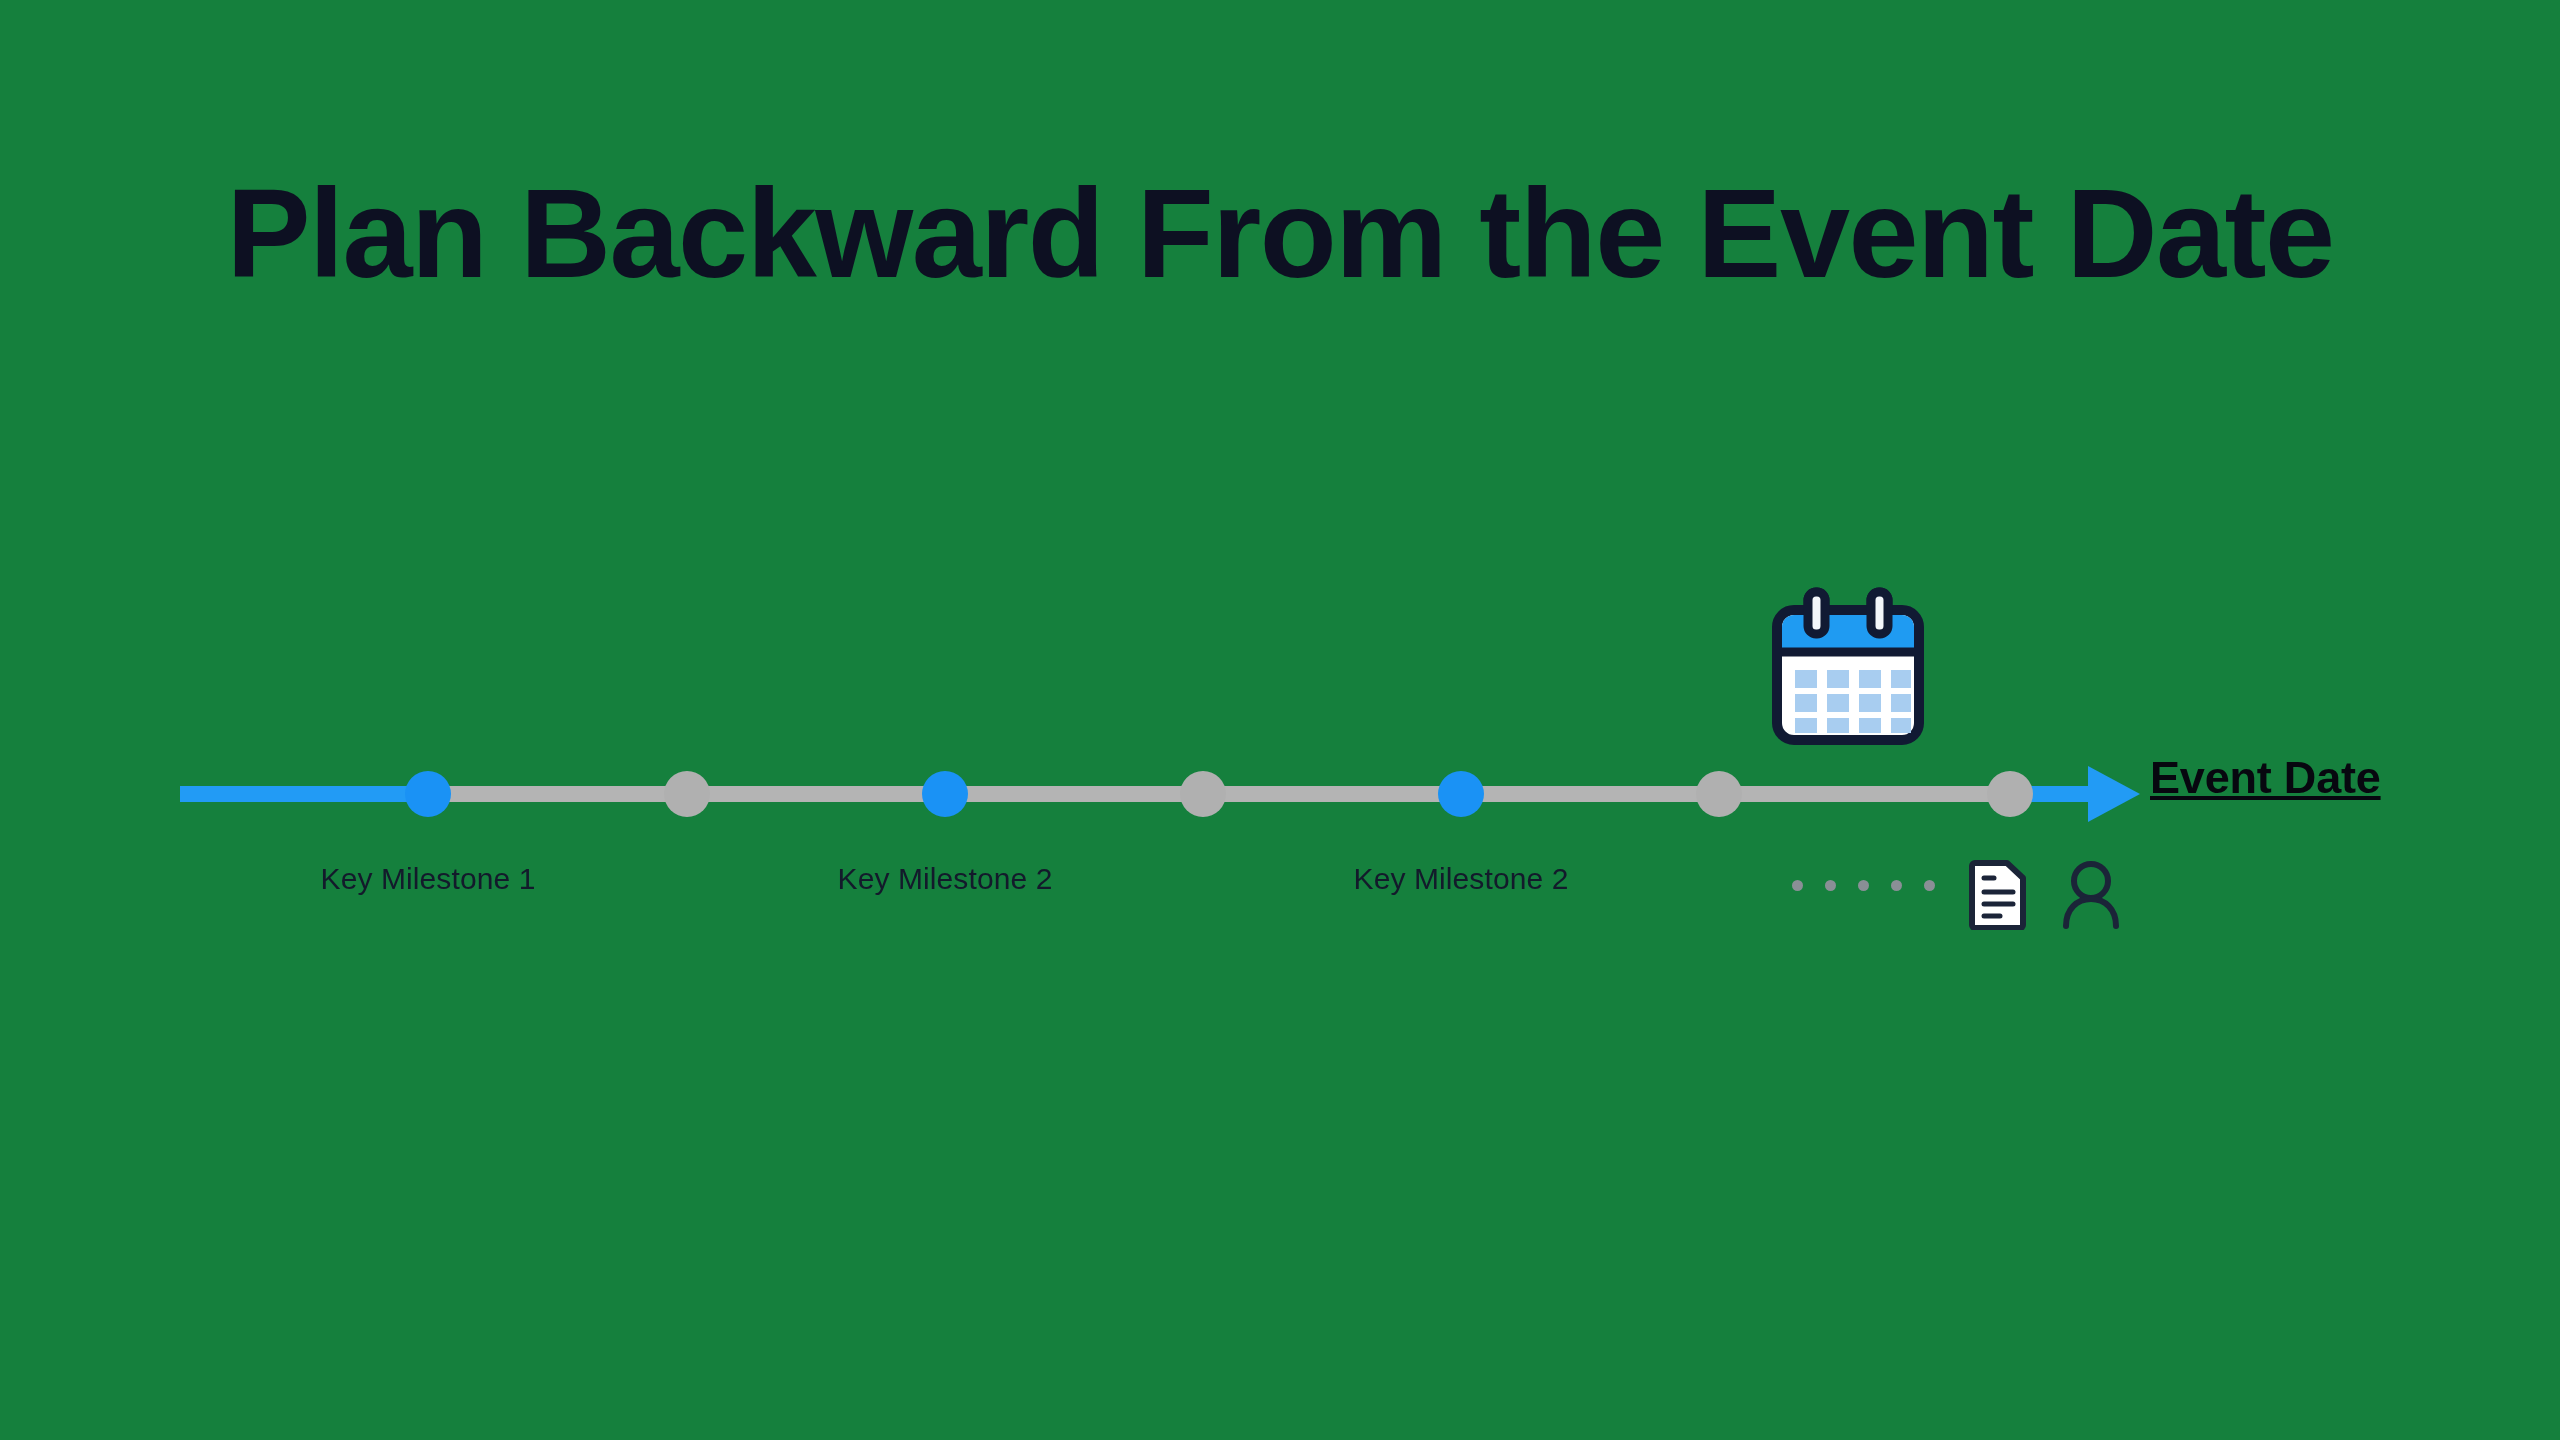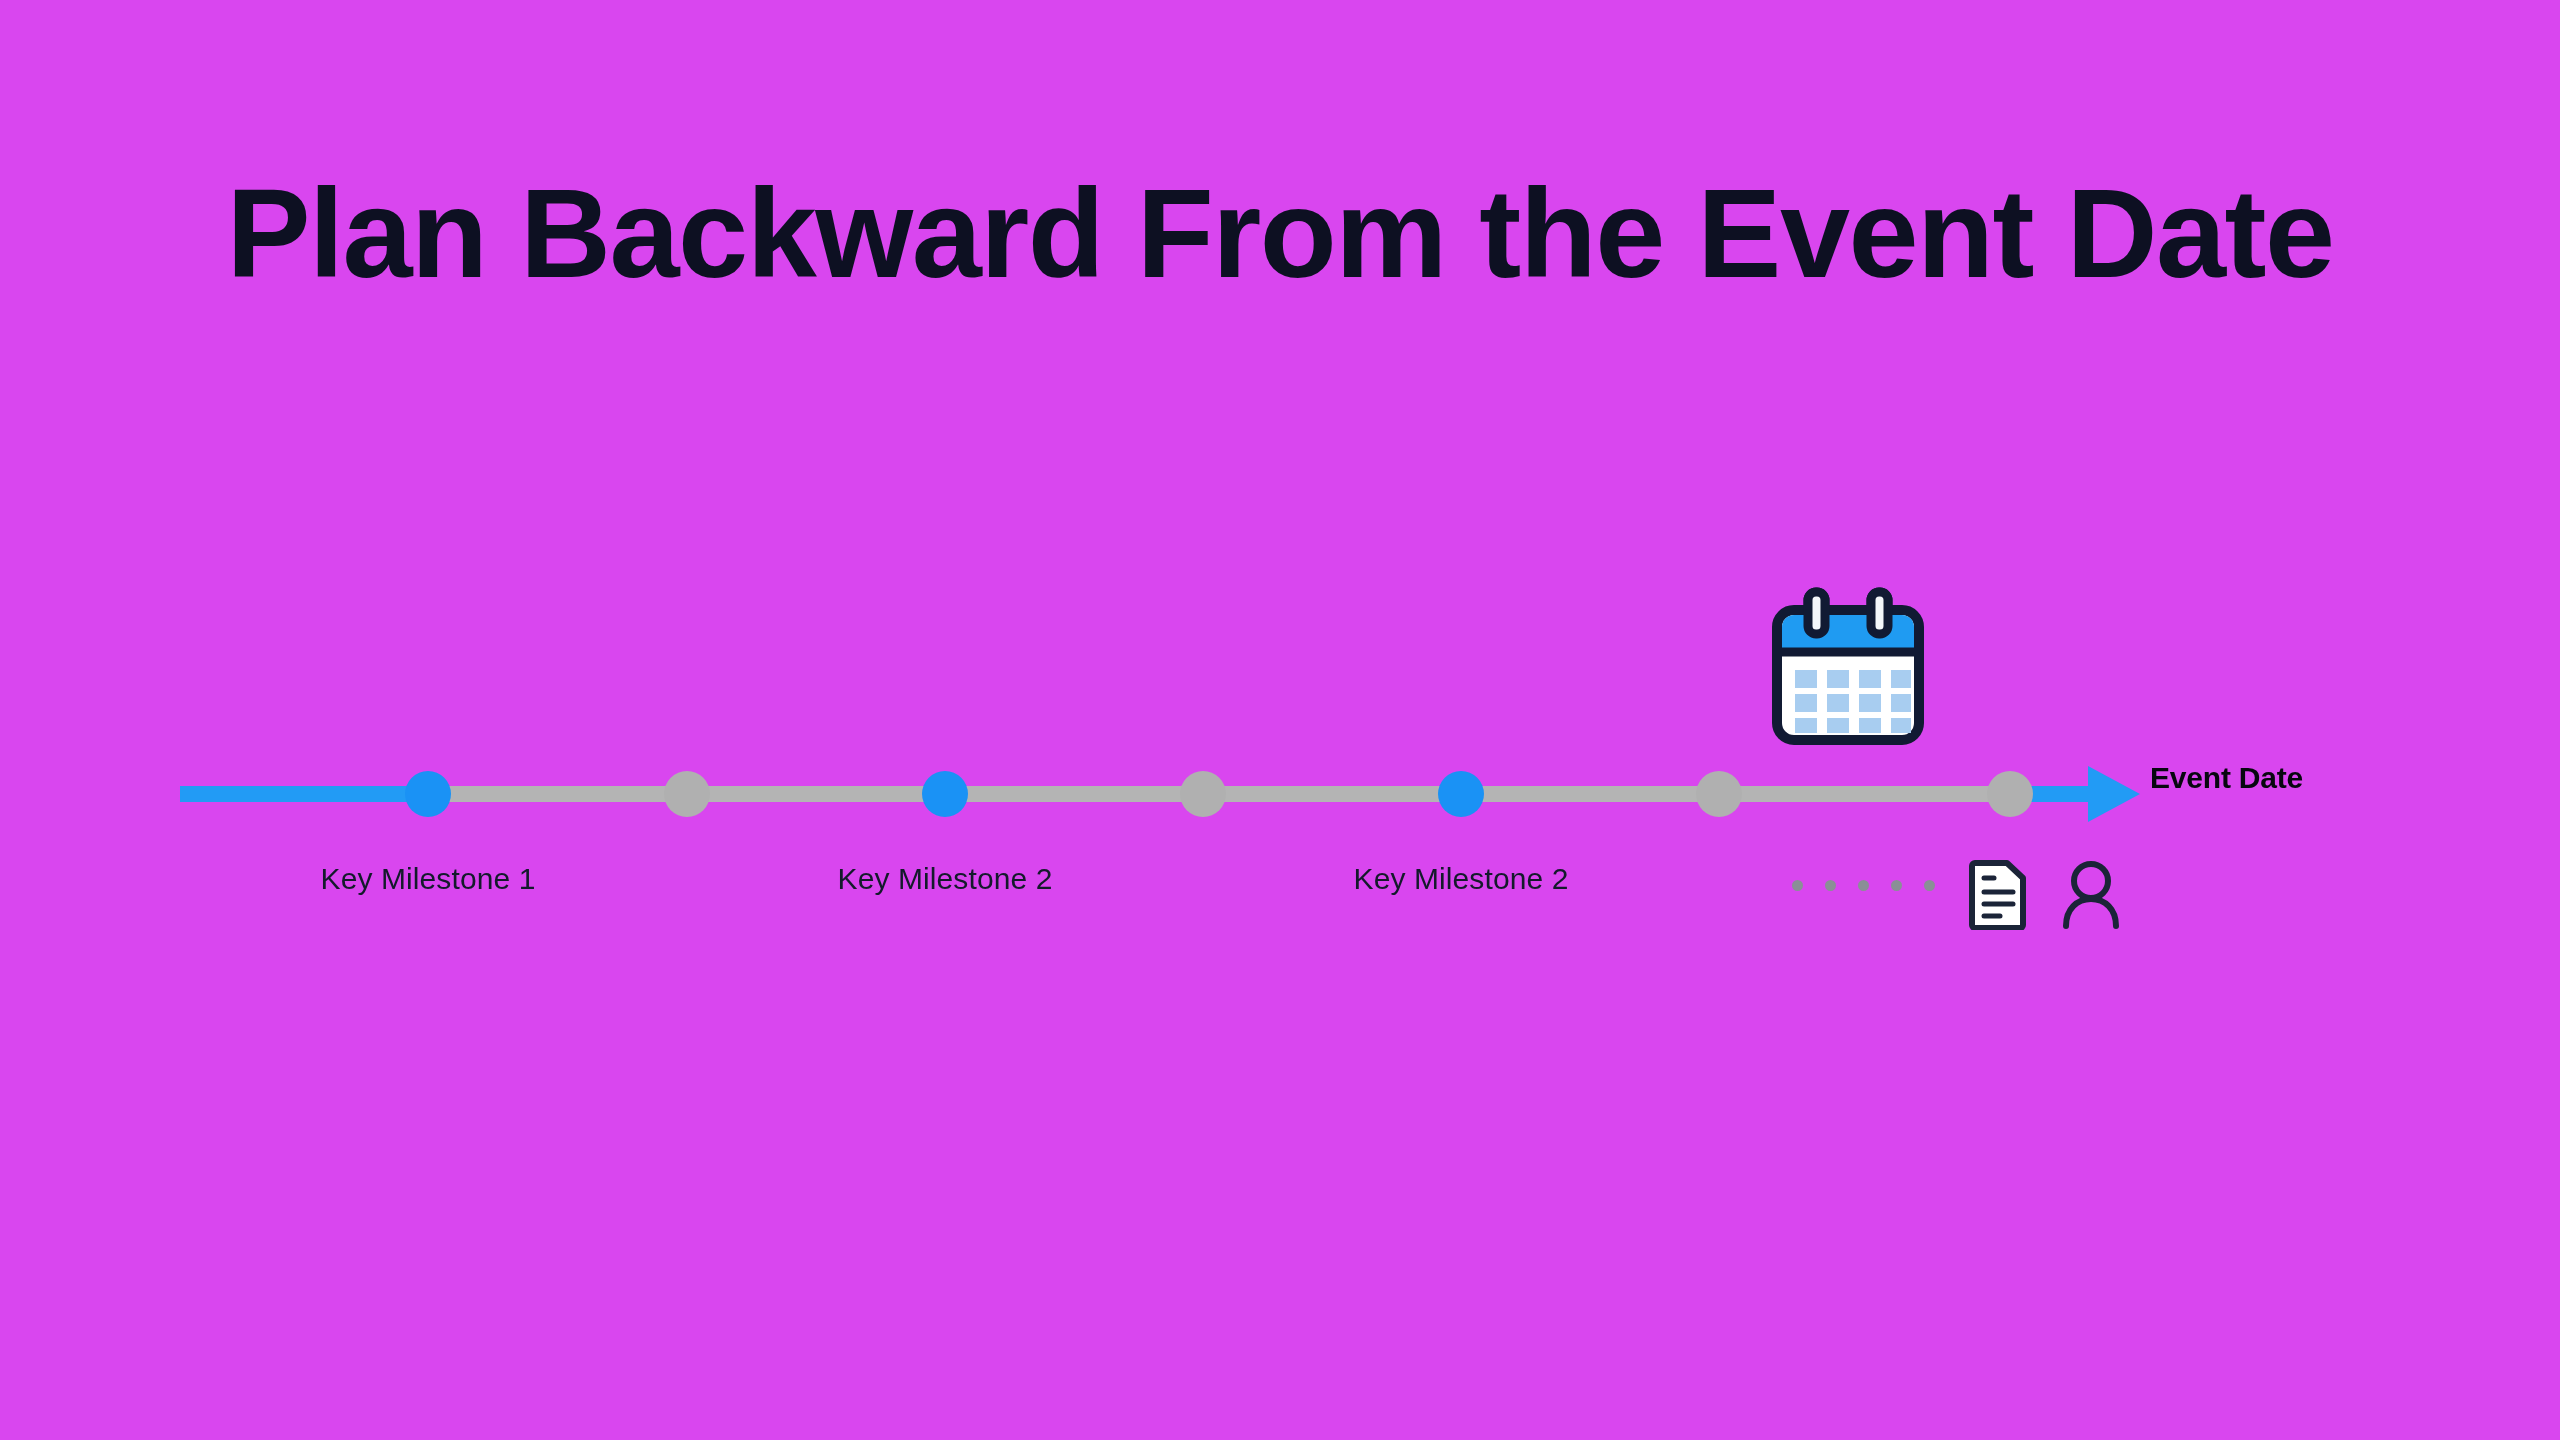--- a/index.html
+++ b/index.html
@@ -11,21 +11,21 @@
     height: 1440px;
     background: #fdfdfd;
     font-family: "Liberation Sans", sans-serif;
     overflow: hidden;
     position: relative;
   }
 
   .slide {
     position: absolute;
     inset: 0;
-    background: #d946ef;
+    background: #15803d;
   }
 
   
   .title {
     position: absolute;
     left: 0;
     right: 0;
     top: 168px;
     text-align: center;
     font-family: "Liberation Sans", sans-serif;
@@ -108,25 +108,26 @@
     transform: translateX(-50%);
     letter-spacing: 0.1px;
   }
 
   .event-date-label {
     position: absolute;
     left: 2150px;
     top: 778px;
     transform: translateY(-50%);
     font-family: "Liberation Sans", sans-serif;
-    font-size: 30px;
+    font-size: 45px;
     font-weight: 700;
     color: #07070f;
     white-space: nowrap;
     letter-spacing: -0.2px;
+    text-decoration: underline;
   }
 
   
   .ellipsis {
     position: absolute;
     left: 1792px;
     top: 880px;
     display: flex;
     gap: 22px;
     align-items: center;

